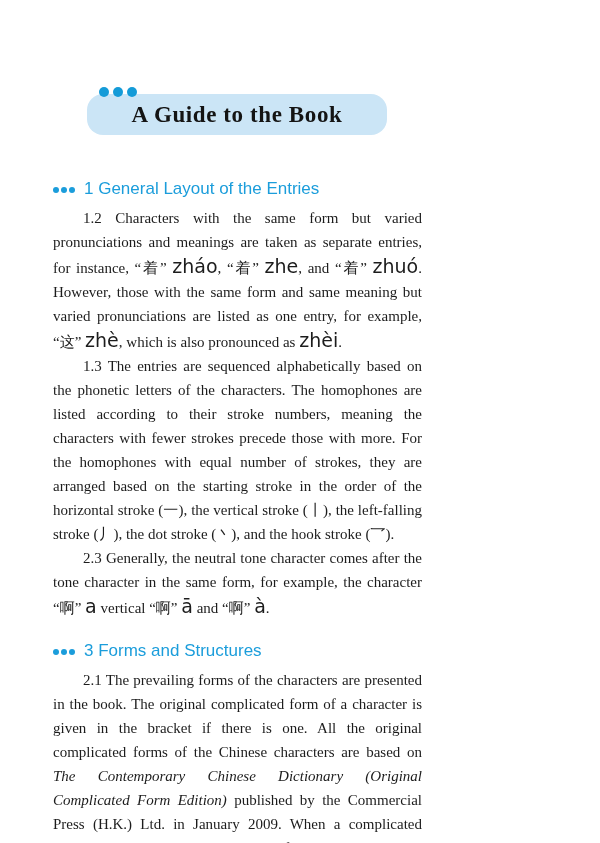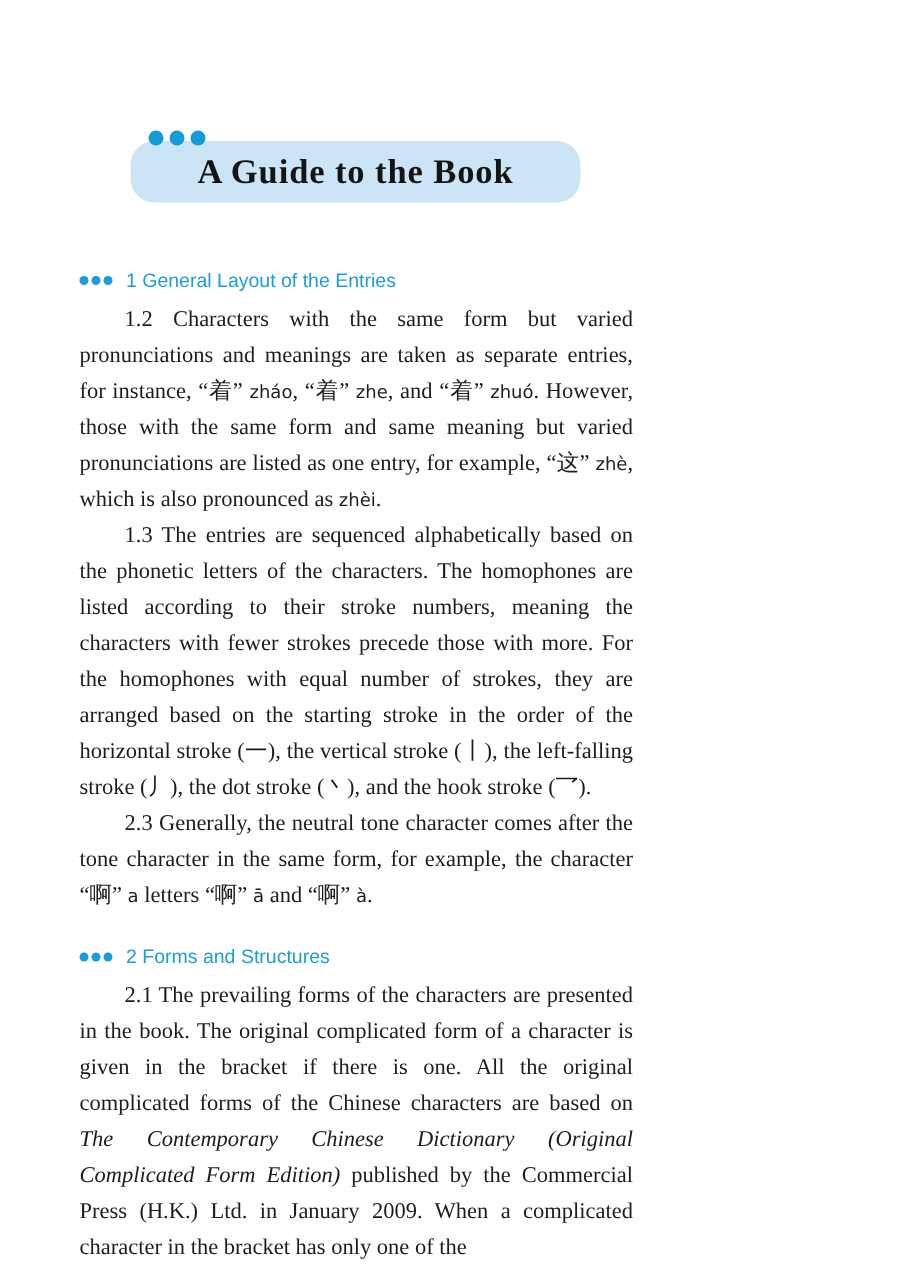--- a/index.html
+++ b/index.html
@@ -57,21 +57,21 @@
   .content {
     padding: 0 54px 0 53px;
   }
   .section-heading {
     display: flex;
     align-items: center;
     gap: 9px;
     margin: 44px 0 7px 0;
     font-family: "Liberation Sans", sans-serif;
     font-weight: normal;
-    font-size: 13px;
+    font-size: 17px;
     color: #1b9ddb;
   }
   .section-2 .section-heading {
     margin-top: 21px;
   }
   .heading-dots {
     display: flex;
     gap: 2px;
     align-items: center;
     padding-top: 1px;
@@ -85,21 +85,21 @@
   }
   .paragraphs p {
     margin: 0;
     font-size: 15px;
     line-height: 24px;
     text-align: justify;
     text-indent: 30px;
   }
   .run-py {
     font-family: "DejaVu Sans", sans-serif;
-    font-size: 12px;
+    font-size: 19px;
   }
   .run-it {
     font-style: italic;
   }
 </style>
 </head>
 <body>
 
 <div class="page">
 
@@ -121,32 +121,32 @@
         <span class="heading-dots">
           <i></i>
           <i></i>
           <i></i>
         </span>
         <span>1 General Layout of the Entries</span>
       </div>
       <div class="paragraphs">
           <p><span>1.2 Characters with the same form but varied pronunciations and meanings are taken as separate entries, for instance, “着” </span><span class="run-py">zháo</span><span>, “着” </span><span class="run-py">zhe</span><span>, and “着” </span><span class="run-py">zhuó</span><span>. However, those with the same form and same meaning but varied pronunciations are listed as one entry, for example, “这” </span><span class="run-py">zhè</span><span>, which is also pronounced as </span><span class="run-py">zhèi</span><span>.</span></p>
           <p><span>1.3 The entries are sequenced alphabetically based on the phonetic letters of the characters. The homophones are listed according to their stroke numbers, meaning the characters with fewer strokes precede those with more. For the homophones with equal number of strokes, they are arranged based on the starting stroke in the order of the horizontal stroke (一), the vertical stroke (丨), the left-falling stroke (丿), the dot stroke (丶), and the hook stroke (乛).</span></p>
-          <p><span>2.3 Generally, the neutral tone character comes after the tone character in the same form, for example, the character “啊” </span><span class="run-py">a</span><span> letters “啊” </span><span class="run-py">ā</span><span> and “啊” </span><span class="run-py">à</span><span>.</span></p>
+          <p><span>2.3 Generally, the neutral tone character comes after the tone character in the same form, for example, the character “啊” </span><span class="run-py">a</span><span> vertical “啊” </span><span class="run-py">ā</span><span> and “啊” </span><span class="run-py">à</span><span>.</span></p>
         </div>
     </section>
 
     <section class="section-2">
       <div class="section-heading">
         <span class="heading-dots">
           <i></i>
           <i></i>
           <i></i>
         </span>
-        <span>2 Forms and Structures</span>
+        <span>3 Forms and Structures</span>
       </div>
       <div class="paragraphs">
           <p><span>2.1 The prevailing forms of the characters are presented in the book. The original complicated form of a character is given in the bracket if there is one. All the original complicated forms of the Chinese characters are based on </span><span class="run-it">The Contemporary Chinese Dictionary (Original Complicated Form Edition)</span><span> published by the Commercial Press (H.K.) Ltd. in January 2009. When a complicated character in the bracket has only one of the</span></p>
         </div>
     </section>
 
   </div>
 </div>
 
 </body></html>

